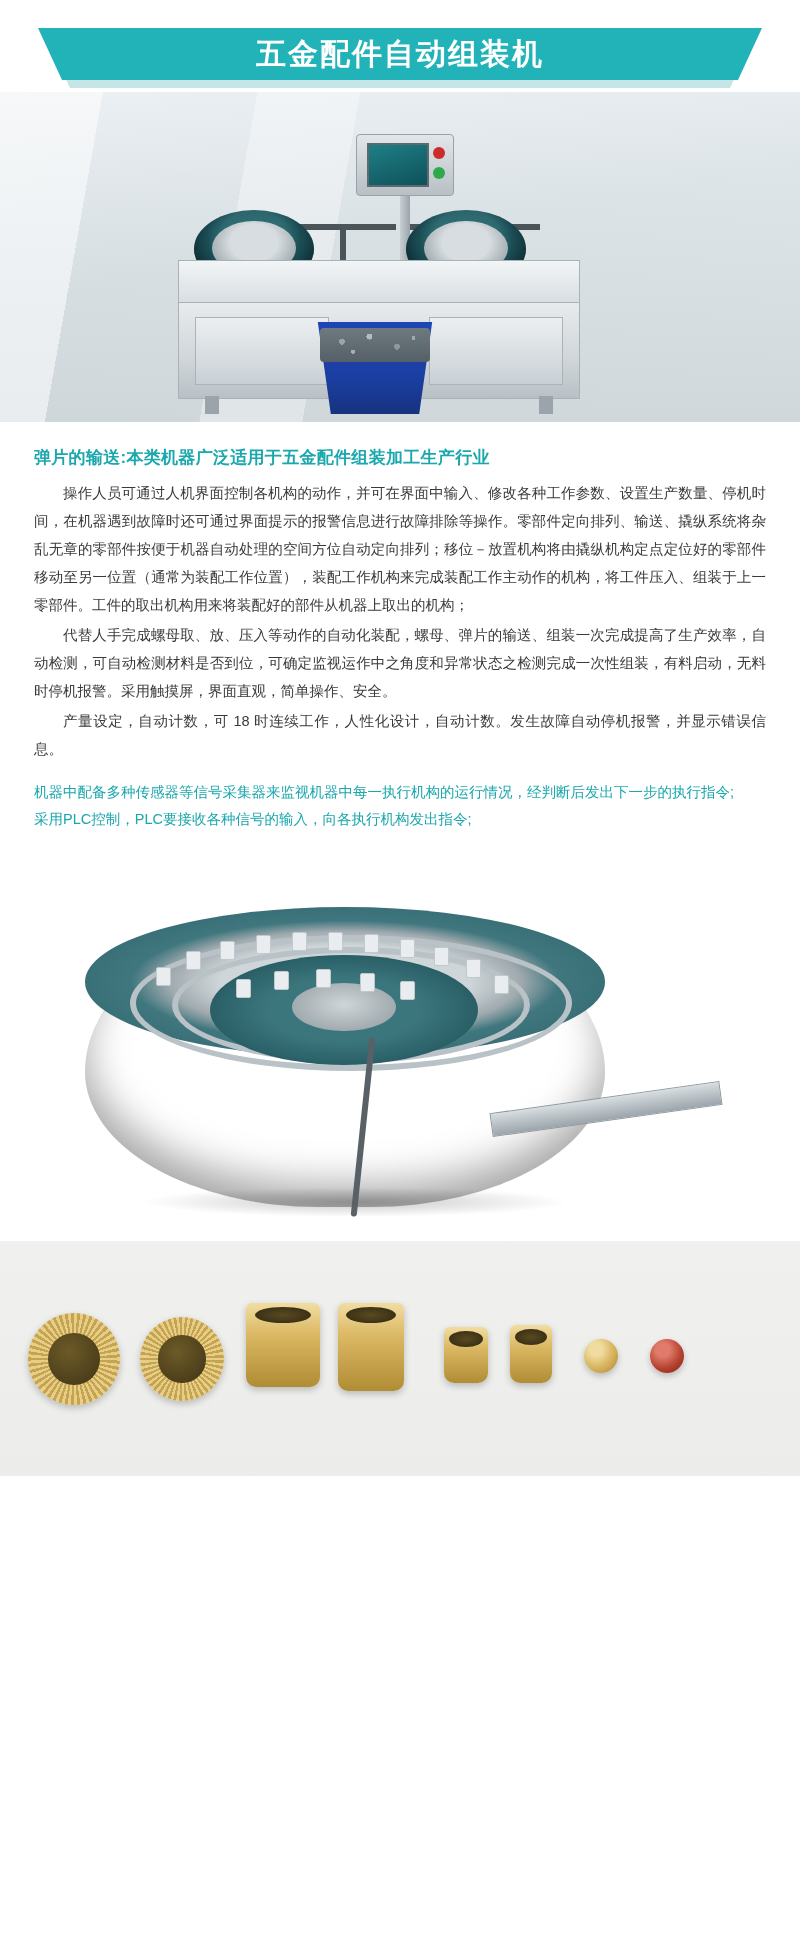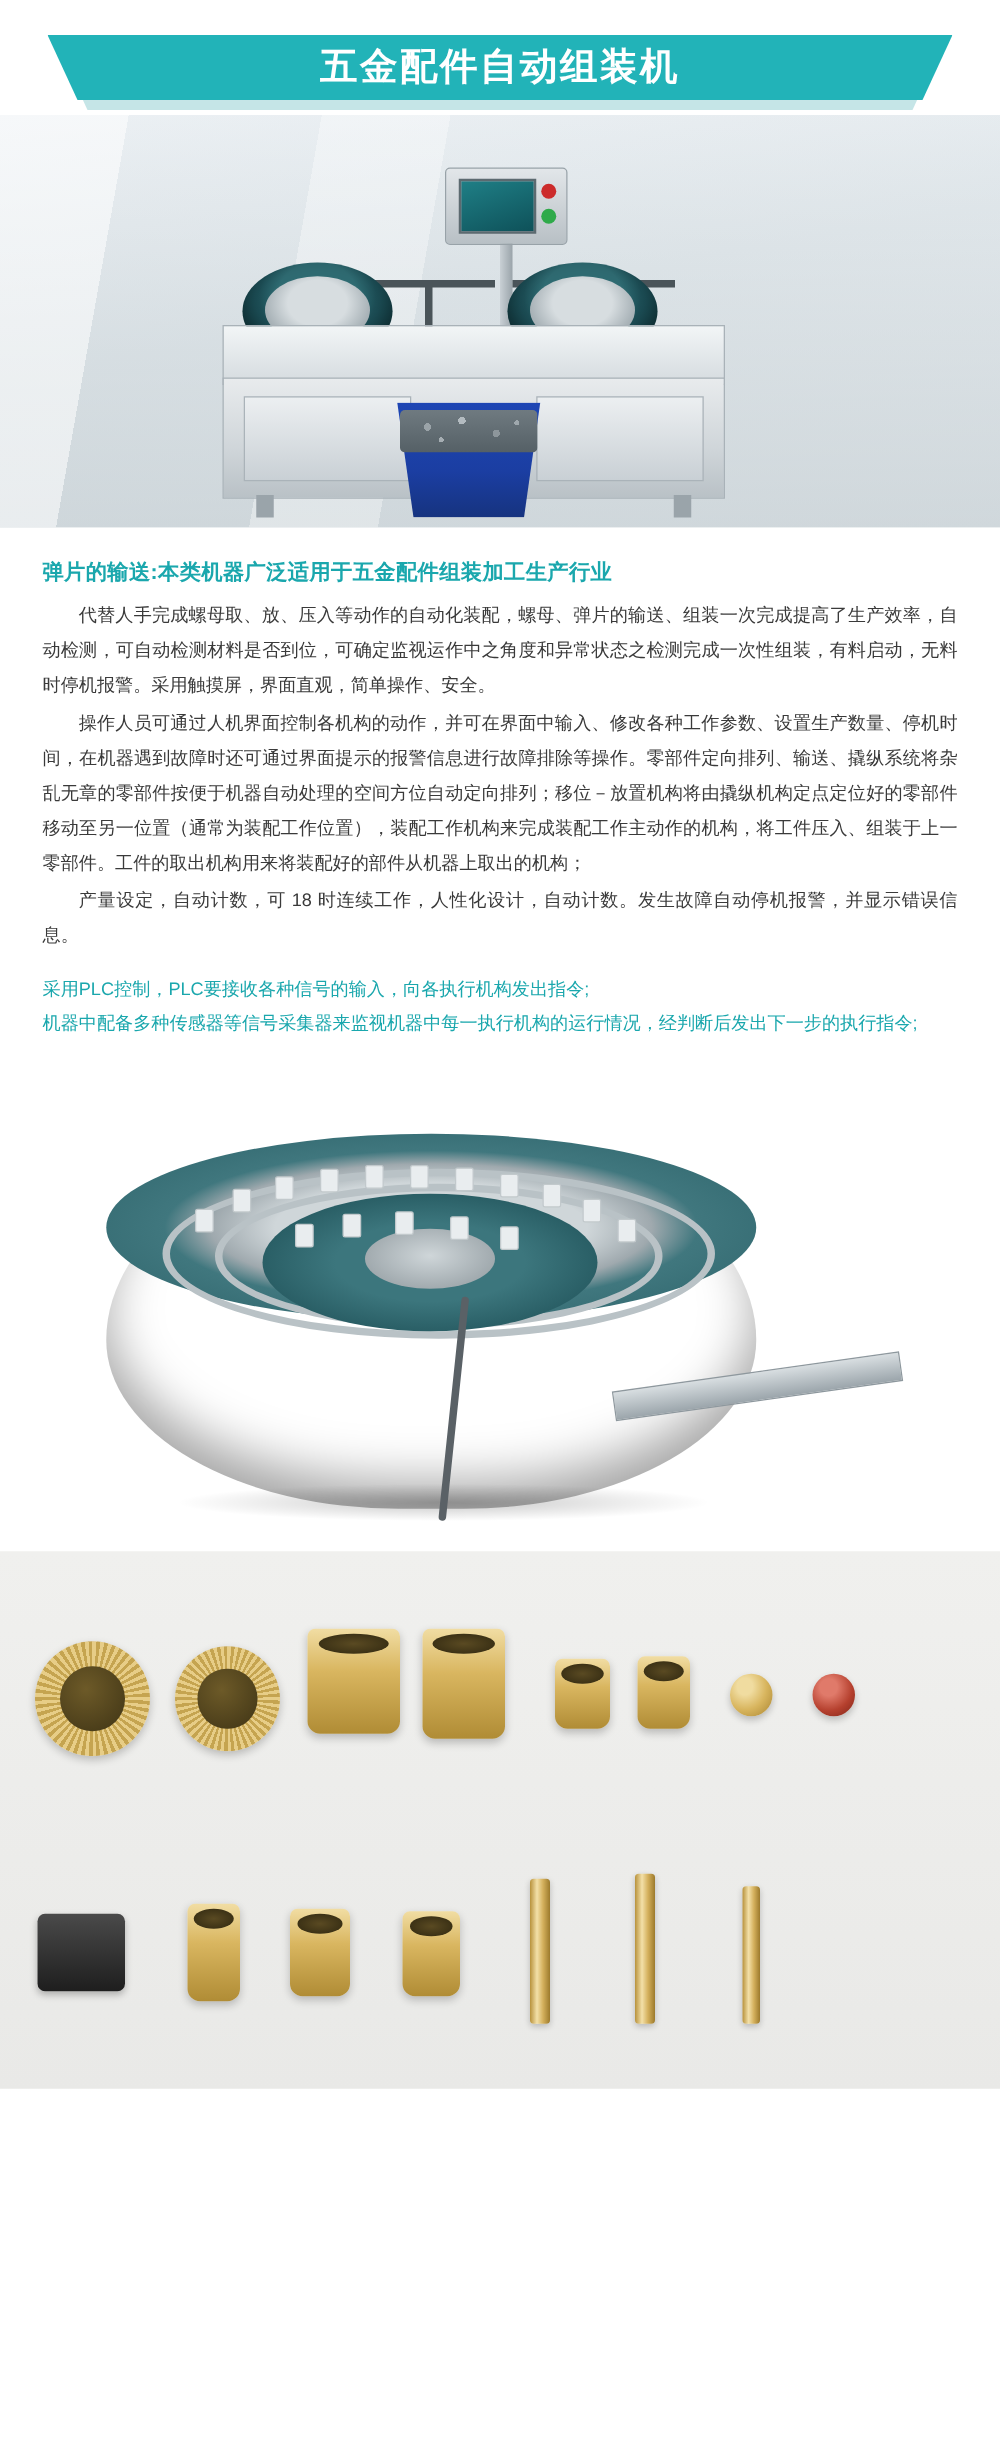--- a/index.html
+++ b/index.html
@@ -8,21 +8,21 @@
     background: #ffffff;
   }
   body {
     width: 800px;
     font-family: "Liberation Sans", sans-serif;
     color: #333;
   }
   .page {
     position: relative;
     width: 800px;
-    height: 1956px;
+    height: 1476px;
     overflow: hidden;
     background: #ffffff;
   }
 
   
   .banner {
     position: relative;
     width: 800px;
     height: 92px;
     background: #ffffff;
@@ -403,27 +403,27 @@
         <div class="m-leg l"></div>
         <div class="m-leg r"></div>
       </div>
       <div class="hopper"></div>
       <div class="hopper-fill"></div>
     </div>
   </div>
 
   <div class="content">
     <p class="lead">弹片的输送:本类机器广泛适用于五金配件组装加工生产行业</p>
+    <p class="para">操作人员可通过人机界面控制各机构的动作，并可在界面中输入、修改各种工作参数、设置生产数量、停机时间，在机器遇到故障时还可通过界面提示的报警信息进行故障排除等操作。零部件定向排列、输送、撬纵系统将杂乱无章的零部件按便于机器自动处理的空间方位自动定向排列；移位－放置机构将由撬纵机构定点定位好的零部件移动至另一位置（通常为装配工作位置），装配工作机构来完成装配工作主动作的机构，将工件压入、组装于上一零部件。工件的取出机构用来将装配好的部件从机器上取出的机构；</p>
     <p class="para">代替人手完成螺母取、放、压入等动作的自动化装配，螺母、弹片的输送、组装一次完成提高了生产效率，自动检测，可自动检测材料是否到位，可确定监视运作中之角度和异常状态之检测完成一次性组装，有料启动，无料时停机报警。采用触摸屏，界面直观，简单操作、安全。</p>
-    <p class="para">操作人员可通过人机界面控制各机构的动作，并可在界面中输入、修改各种工作参数、设置生产数量、停机时间，在机器遇到故障时还可通过界面提示的报警信息进行故障排除等操作。零部件定向排列、输送、撬纵系统将杂乱无章的零部件按便于机器自动处理的空间方位自动定向排列；移位－放置机构将由撬纵机构定点定位好的零部件移动至另一位置（通常为装配工作位置），装配工作机构来完成装配工作主动作的机构，将工件压入、组装于上一零部件。工件的取出机构用来将装配好的部件从机器上取出的机构；</p>
     <p class="para">产量设定，自动计数，可 18 时连续工作，人性化设计，自动计数。发生故障自动停机报警，并显示错误信息。</p>
 
     <div class="plc-block">
+      <div class="plc-line">机器中配备多种传感器等信号采集器来监视机器中每一执行机构的运行情况，经判断后发出下一步的执行指令;</div>
       <div class="plc-line">采用PLC控制，PLC要接收各种信号的输入，向各执行机构发出指令;</div>
-      <div class="plc-line">机器中配备多种传感器等信号采集器来监视机器中每一执行机构的运行情况，经判断后发出下一步的执行指令;</div>
     </div>
   </div>
 
   <div class="photo2">
     <div class="feeder-wrap">
       <div class="feeder-shadow"></div>
       <div class="feeder-bowl"></div>
       <div class="feeder-rim"></div>
       <div class="feeder-track" style="left:70px;top:48px;width:430px;height:124px;"></div>
       <div class="feeder-track" style="left:112px;top:60px;width:346px;height:104px;"></div>

